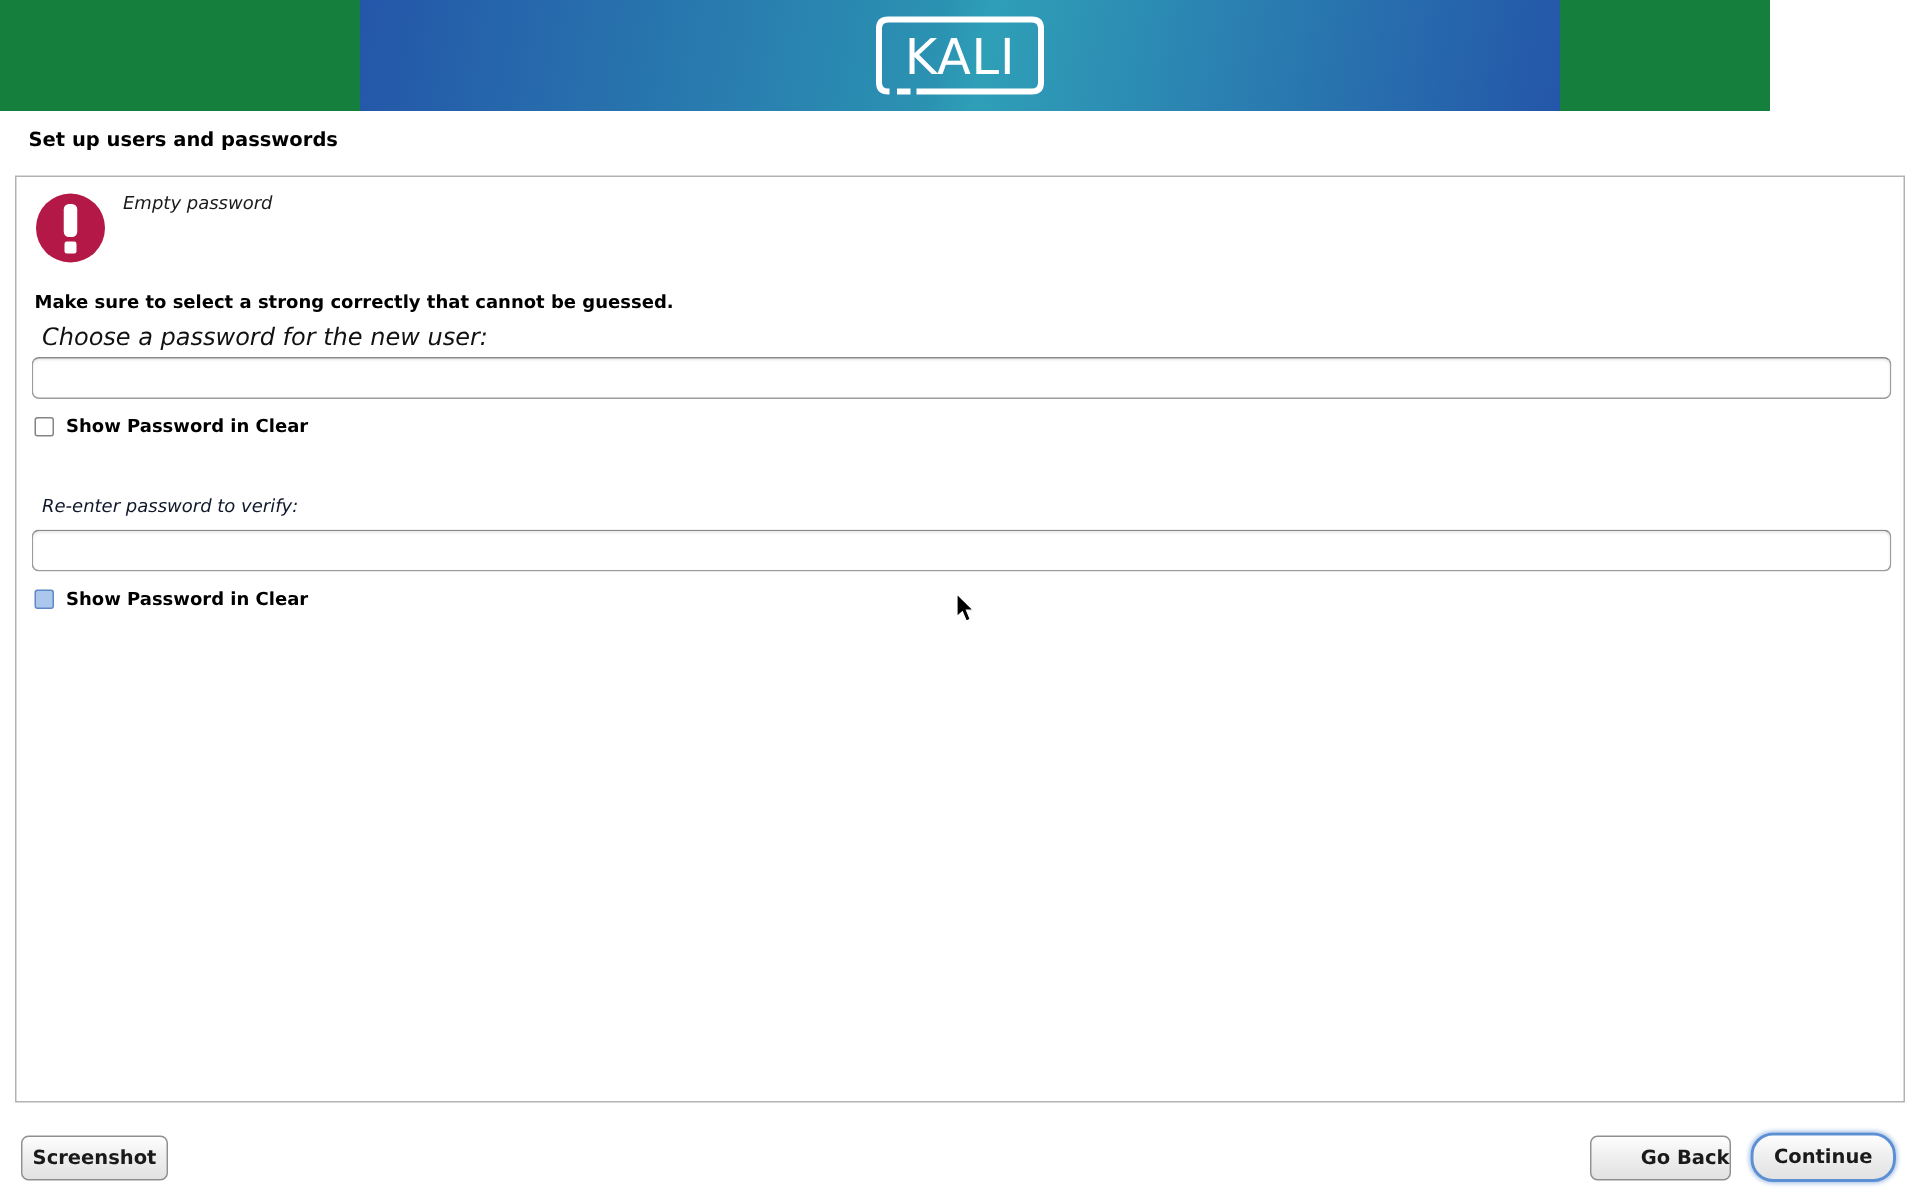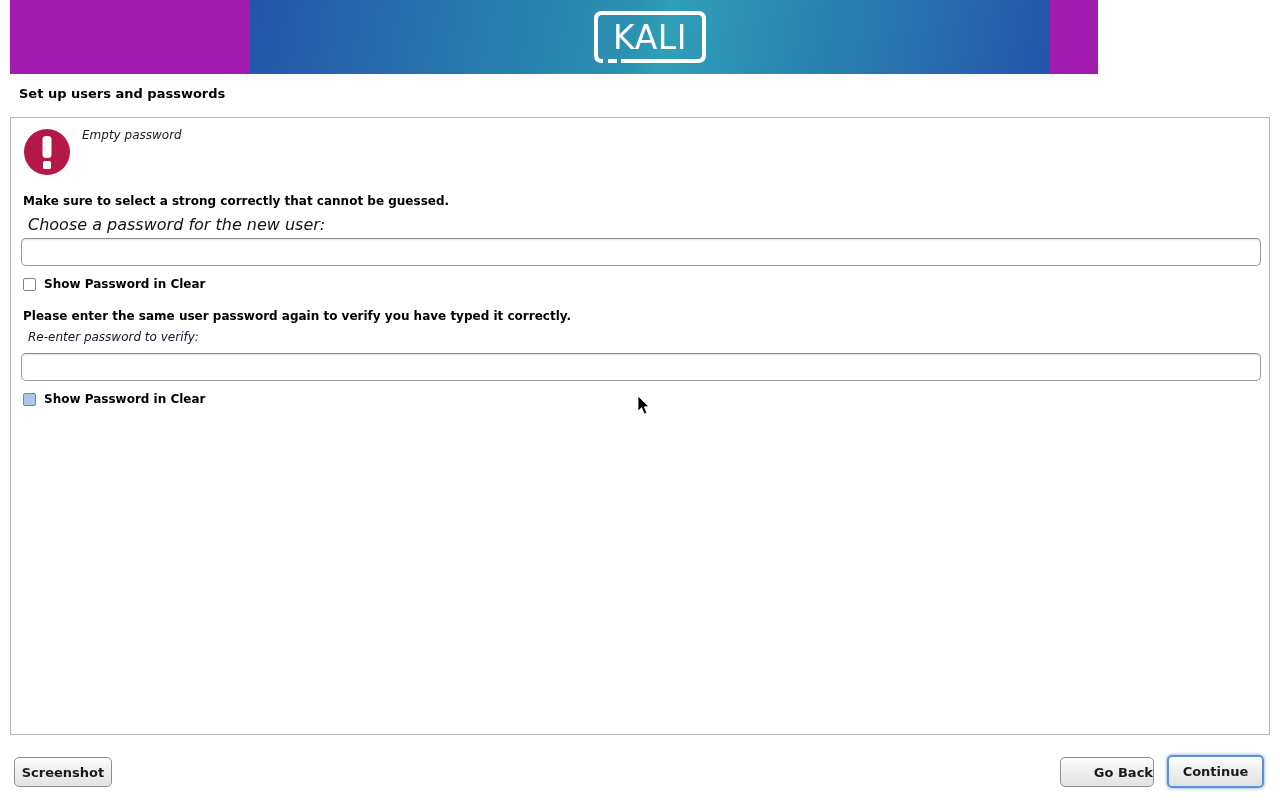--- a/index.html
+++ b/index.html
@@ -1,22 +1,22 @@
 <!DOCTYPE html>
 <html><head>
 <meta charset="utf-8">
 <style>
   * { margin: 0; padding: 0; box-sizing: border-box; }
   html, body { width: 1280px; height: 800px; background: #ffffff; overflow: hidden; }
   body { font-family: "DejaVu Sans", "Liberation Sans", sans-serif; color: #000; position: relative; }
 
   
   .banner {
-    position: absolute; left: 10px; top: 0; width: 1088px; height: 74px;
-    background: #a21caf;
+    position: absolute; left: 0; top: 0; width: 1180px; height: 74px;
+    background: #15803d;
   }
   .banner-center {
     position: absolute; left: 240px; top: 0; width: 800px; height: 74px;
     background: linear-gradient(100deg, #2456a9 0%, #2b92b2 48%, #2f9fb7 52%, #2456a9 100%);
   }
   .logo { position: absolute; left: 583px; top: 10px; width: 114px; height: 54px; }
 
   
   .page-title {
     position: absolute; left: 19px; top: 86px;
@@ -66,21 +66,21 @@
     position: absolute; top: 757px; height: 30px;
     border: 1px solid #8f8f8f; border-radius: 5px;
     background: linear-gradient(#fefefe, #efefef 45%, #e2e2e2);
     font-family: "DejaVu Sans", sans-serif; font-size: 13px; font-weight: bold; color: #1a1a1a;
     cursor: default;
   }
   .btn-screenshot { left: 14px;  width: 98px; }
   .btn-goback    { left: 1060px; width: 94px; text-align: right; }
   .btn-continue  {
     left: 1167px; width: 97px; top: 755px; height: 33px;
-    border: 2px solid #5c8fd4; border-radius: 5px;
+    border: 2px solid #5c8fd4; border-radius: 15px;
     box-shadow: 0 0 3px 1px #aac4e6;
   }
 
   
   .mouse-cursor { position: absolute; left: 637px; top: 396px; width: 14px; height: 20px; pointer-events: none; }
 </style>
 </head>
 <body>
 
 <div class="banner">
@@ -106,21 +106,20 @@
 
   <div class="strong-note">Make sure to select a strong correctly that cannot be guessed.</div>
   <div class="password-label">Choose a password for the new user:</div>
   <input type="password" class="password-input" aria-label="password" value="" style="">
 
   <div class="checkbox-row cb-row-1">
     <span class="checkbox"></span>
     <span class="checkbox-label">Show Password in Clear</span>
   </div>
 
-  <div class="verify-note">Please enter the same user password again to verify you have typed it correctly.</div>
   <div class="verify-label">Re-enter password to verify:</div>
   <input type="password" class="password-input verify-input" aria-label="re-enter password" value="" style="">
 
   <div class="checkbox-row cb-row-2">
     <span class="checkbox focused"></span>
     <span class="checkbox-label">Show Password in Clear</span>
   </div>
 
 </div>
 

